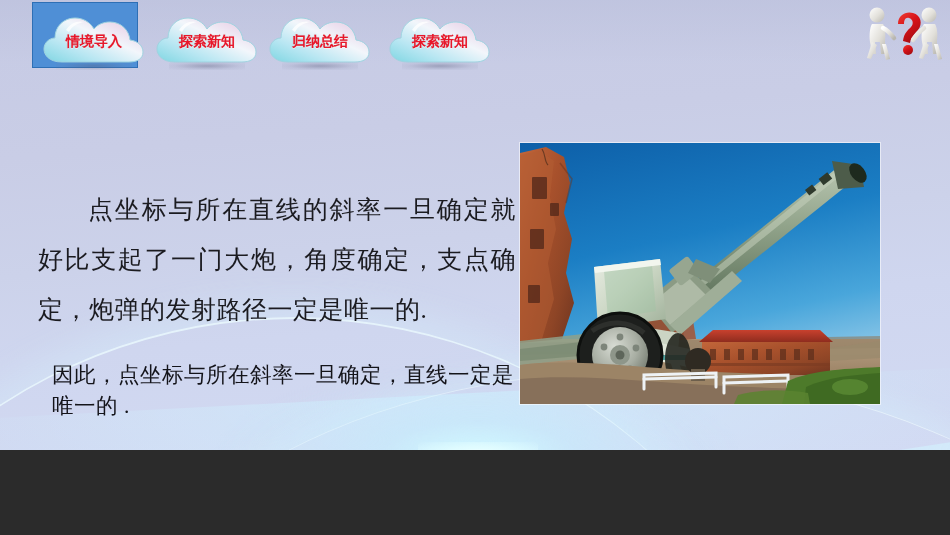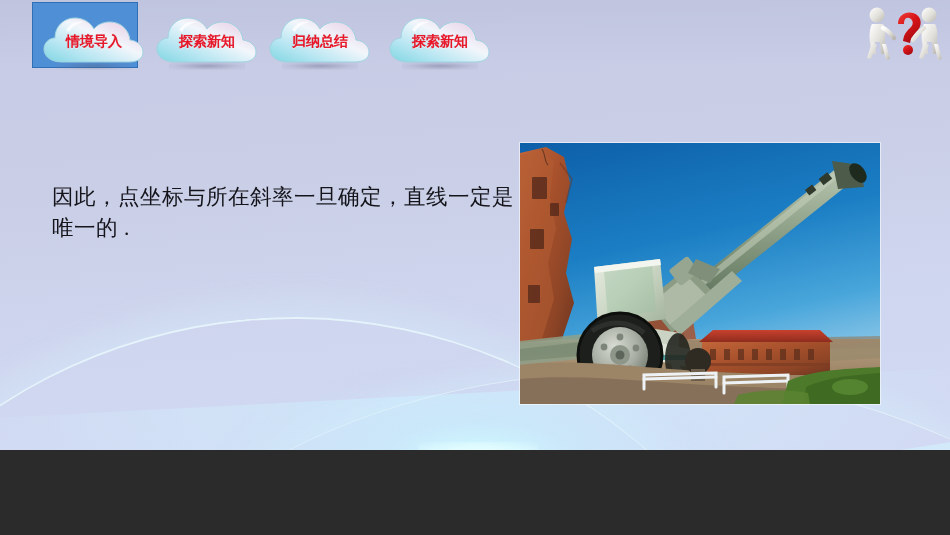--- a/index.html
+++ b/index.html
@@ -295,20 +295,21 @@
         <circle cx="67" cy="13" r="7.5" fill="url(#pg)"></circle>
         <path d="M62 22 C60 25 59 33 60 40 L62 52 L66 52 L65 40 L70 40 L71 52 L75 52 L75 38 C76 32 75 25 73 22 Z" fill="url(#pg)"></path>
         <path d="M62 26 C58 29 54 33 51 38" stroke="url(#pg)" stroke-width="4.5" fill="none" stroke-linecap="round"></path>
         <path d="M62 40 L57 56 L61 57 L67 43 Z" fill="url(#pg)"></path>
         <path d="M72 42 L76 58 L80 57 L76 42 Z" fill="url(#pg)"></path>
       </g>
     </svg>
   </div>
 
   <div class="text-col">
+    <p class="para1">点坐标与所在直线的斜率一旦确定就好比支起了一门大炮，角度确定，支点确定，炮弹的发射路径一定是唯一的.</p>
     <p class="para2">因此，点坐标与所在斜率一旦确定，直线一定是唯一的 .</p>
   </div>
 
   <div class="photo">
     <svg width="360" height="261" viewBox="0 0 360 261">
       <defs>
         <linearGradient id="sky" x1="0" y1="0" x2="0.3" y2="1">
           <stop offset="0%" stop-color="#0d5fa8"></stop>
             <stop offset="45%" stop-color="#1b7ec4"></stop>
           <stop offset="78%" stop-color="#49a6db"></stop>

